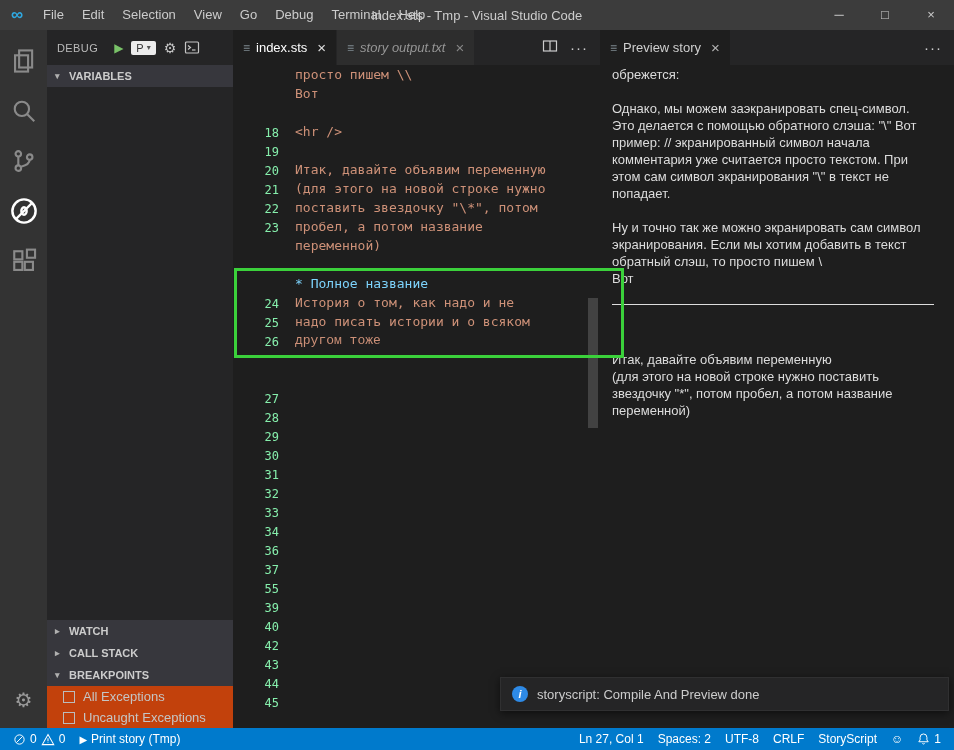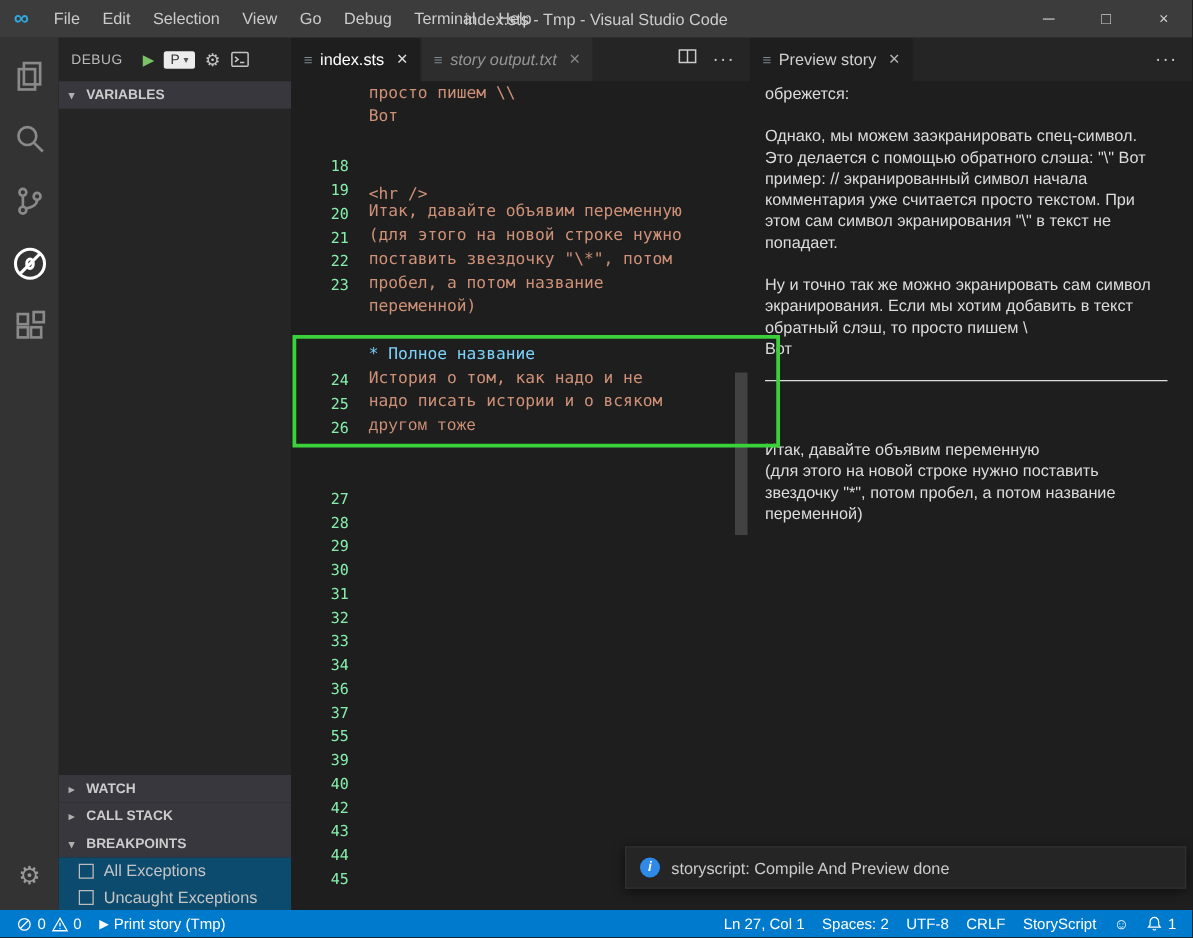--- a/index.html
+++ b/index.html
@@ -31,21 +31,21 @@
   .debug-title { font-size:11px; color:#BBBBBB; letter-spacing:.4px; margin-right:16px; }
   .play-btn { color:#79C268; font-size:12px; margin-right:8px; }
   .config-dd { background:#ECECEC; color:#333333; font-size:11px; padding:1px 5px; border-radius:2px; display:flex; align-items:center; gap:3px; margin-right:8px; }
   .config-dd .dd-arrow { font-size:8px; color:#555; }
   .toolbar-gear { color:#C5C5C5; font-size:14px; margin-right:8px; }
   .console-icon { color:#C5C5C5; display:flex; }
   .console-icon svg { stroke:currentColor; fill:none; stroke-width:1.2; }
   .sec-header { height:22px; background:#37373D; display:flex; align-items:center; font-size:11px; font-weight:bold; padding:0 8px; gap:5px; color:#CCCCCC; flex:none; }
   .twisty { font-size:9px; width:9px; color:#B0B0B0; }
   .sidebar-fill { flex:1; }
-  .bp-list { background:#0c4a6e; }
+  .bp-list { background:#c2410c; }
   .bp-row { height:21px; display:flex; align-items:center; padding:0 16px; gap:8px; font-size:13px; color:#C5C5C5; }
   .checkbox { width:12px; height:12px; border:1px solid #BCBCBC; background:transparent; flex:none; }
 
   
   .group1 { width:367px; display:flex; flex-direction:column; background:#1E1E1E; flex:none; }
   .group2 { flex:1; display:flex; flex-direction:column; background:#1E1E1E; min-width:0; }
   .tabbar { height:35px; background:#252526; display:flex; align-items:stretch; flex:none; }
   .tab { display:flex; align-items:center; padding:0 10px; gap:6px; font-size:13px; background:#2D2D2D; color:#969696; border-right:1px solid #252526; }
   .tab.active { background:#1E1E1E; color:#FFFFFF; }
   .tab.semi { background:#1E1E1E; color:#CFCFCF; }
@@ -215,21 +215,21 @@
               </svg>
           </span>
           <span class="ellipsis">···</span>
         </div>
       </div>
       <div class="editor-body">
         <div>
             <div class="code-line"><span class="ln"></span><span class="code-text" style="color: rgb(206, 145, 120);">просто пишем \\</span></div>
             <div class="code-line"><span class="ln">18</span><span class="code-text" style="color: rgb(206, 145, 120);">Вот</span></div>
             <div class="code-line"><span class="ln">19</span><span class="code-text" style="color: rgb(206, 145, 120);"></span></div>
-            <div class="code-line"><span class="ln">20</span><span class="code-text" style="color: rgb(206, 145, 120); margin-top: 24px;">&lt;hr /&gt;</span></div>
+            <div class="code-line"><span class="ln">20</span><span class="code-text" style="color: rgb(206, 145, 120);">&lt;hr /&gt;</span></div>
             <div class="code-line"><span class="ln">21</span><span class="code-text" style="color: rgb(206, 145, 120);"></span></div>
             <div class="code-line"><span class="ln">22</span><span class="code-text" style="color: rgb(206, 145, 120);">Итак, давайте объявим переменную</span></div>
             <div class="code-line"><span class="ln">23</span><span class="code-text" style="color: rgb(206, 145, 120);">(для этого на новой строке нужно</span></div>
             <div class="code-line"><span class="ln"></span><span class="code-text" style="color: rgb(206, 145, 120);">поставить звездочку "\*", потом</span></div>
             <div class="code-line"><span class="ln"></span><span class="code-text" style="color: rgb(206, 145, 120);">пробел, а потом название</span></div>
             <div class="code-line"><span class="ln"></span><span class="code-text" style="color: rgb(206, 145, 120);">переменной)</span></div>
             <div class="code-line"><span class="ln">24</span><span class="code-text" style="color: rgb(206, 145, 120);"></span></div>
             <div class="code-line"><span class="ln">25</span><span class="code-text" style="color: #7dd3fc;">* Полное название</span></div>
             <div class="code-line"><span class="ln">26</span><span class="code-text" style="color: rgb(206, 145, 120);">История о том, как надо и не</span></div>
             <div class="code-line"><span class="ln"></span><span class="code-text" style="color: rgb(206, 145, 120);">надо писать истории и о всяком</span></div>

